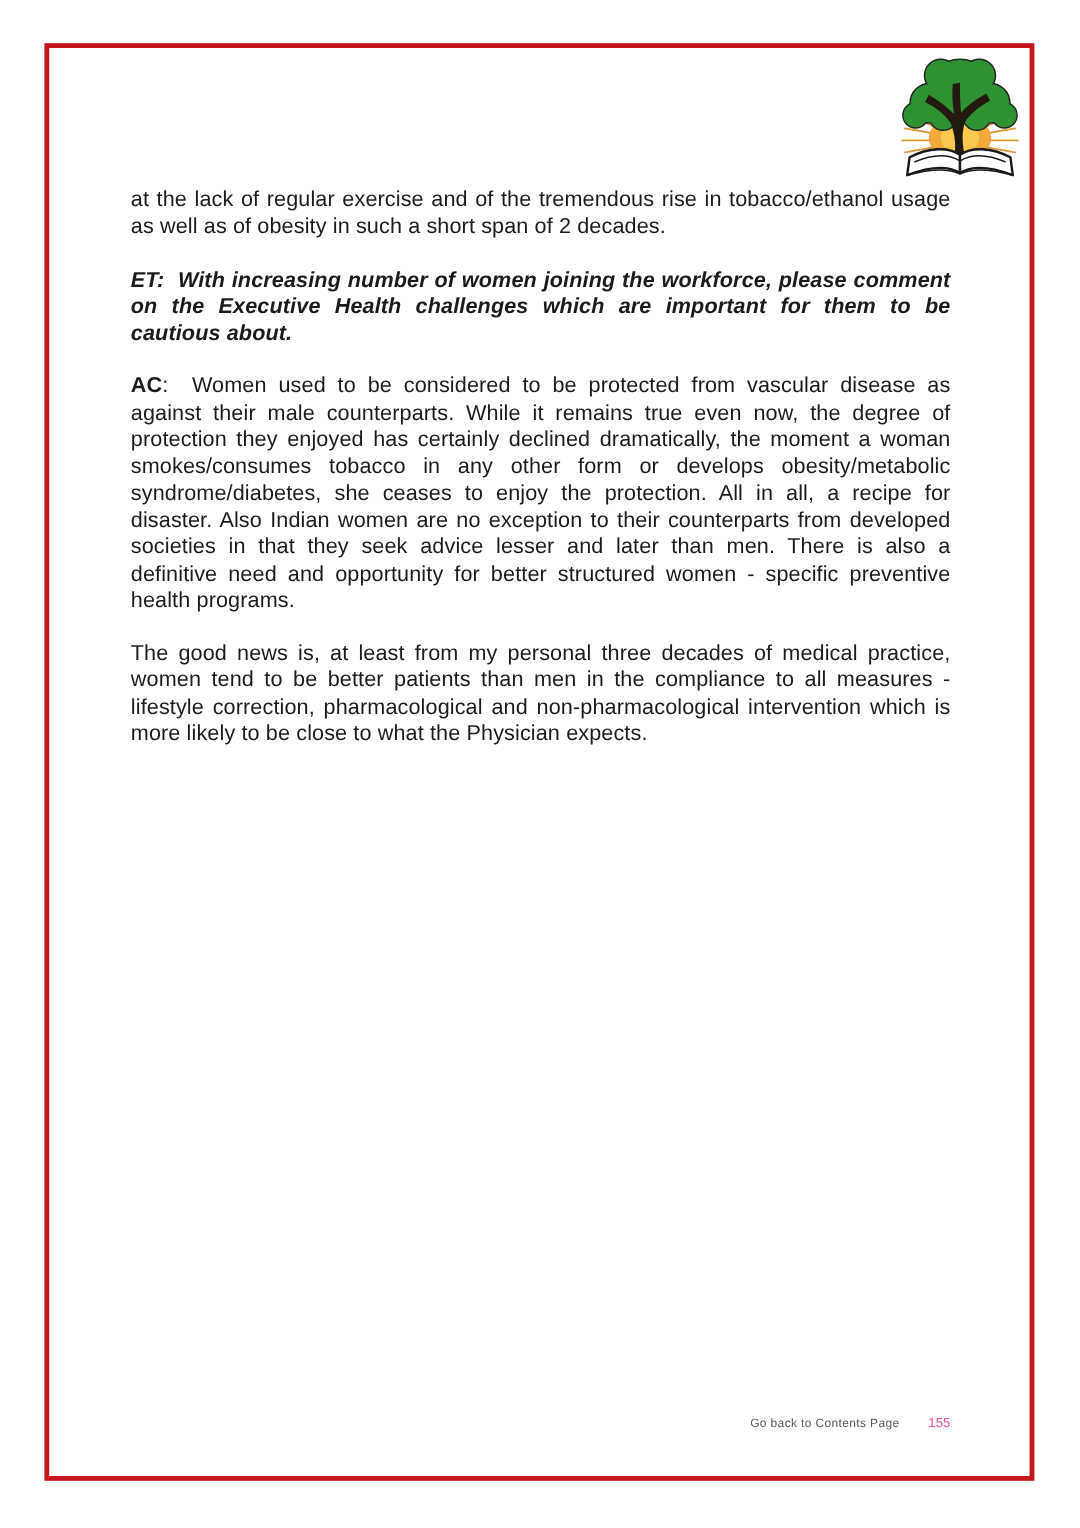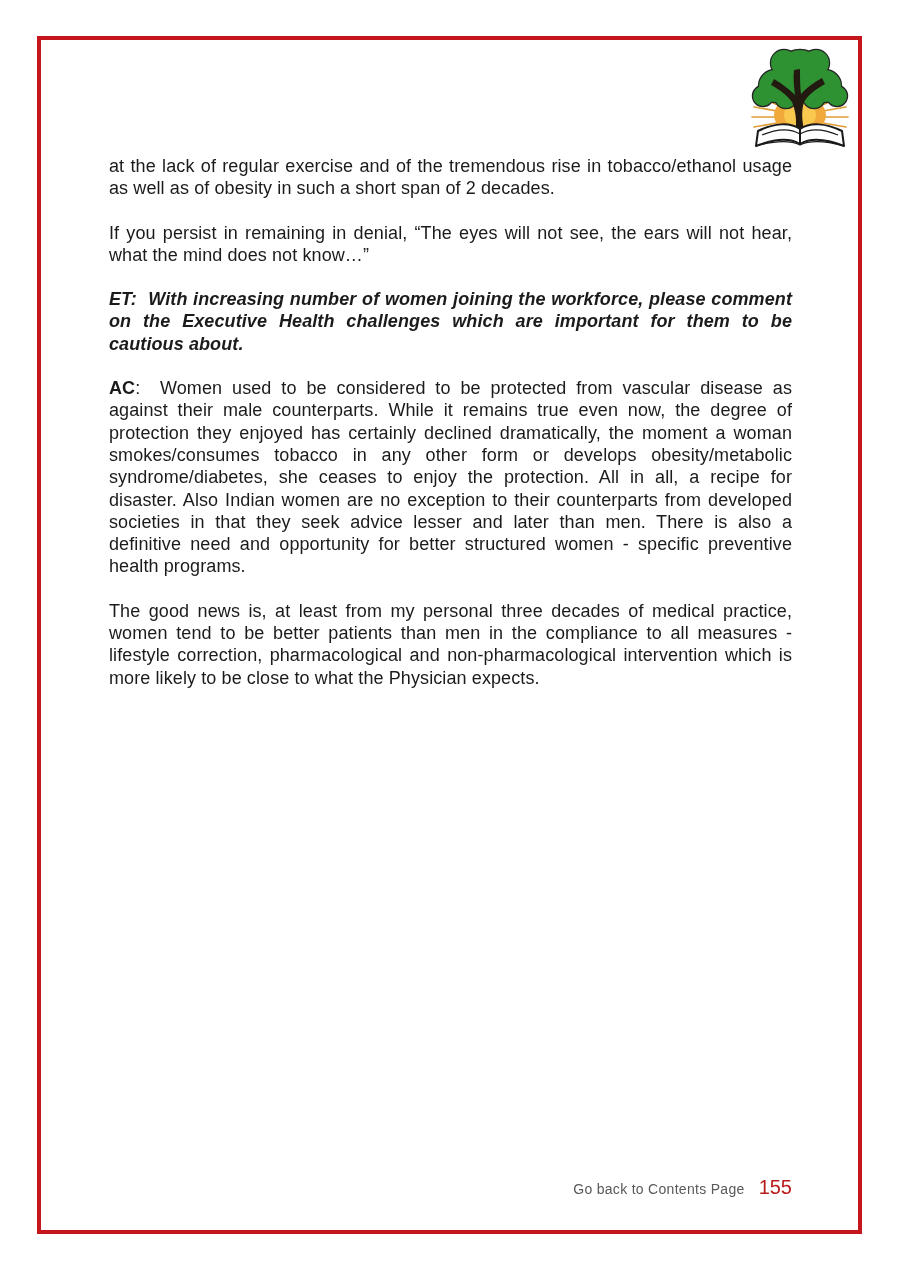--- a/index.html
+++ b/index.html
@@ -44,25 +44,25 @@
     letter-spacing:.1px;
   }
   .content p b{font-weight:bold;}
   .content p.bold-para{font-weight:bold;font-style:italic;}
 
   .footer{
     position:absolute;left:109px;top:1176px;width:683px;
     text-align:right;white-space:nowrap;
   }
   .footer .contents-link{
-    color:var(--link-gray);font-size:14px;text-decoration:none;cursor:pointer;
+    color:var(--link-gray);font-size:10px;text-decoration:none;cursor:pointer;
     letter-spacing:.3px;
   }
   .footer .page-number{
-    color:#b91c1c;font-size:20px;margin-left:14px;
+    color:#ec4899;font-size:11px;margin-left:24px;
   }
 </style>
 </head>
 <body>
 
 <div class="page-border"></div>
 
 <div class="logo">
   <svg viewBox="0 0 112 108" aria-hidden="true">
 
@@ -117,21 +117,20 @@
       <path class="book-line" d="M18,90 C32,84 46,83 56,89"></path>
       <path class="book-line" d="M94,90 C80,84 66,83 56,89"></path>
       <path class="book-line" d="M12,101 C30,96 46,95 56,100 C66,95 82,96 100,101"></path>
       <line class="book-line" x1="56" y1="84" x2="56" y2="99"></line>
     </g>
   </svg>
 </div>
 
 <main class="content">
   <p><b></b><span>at the lack of regular exercise and of the tremendous rise in tobacco/ethanol usage as well as of obesity in such a short span of 2 decades.</span></p>
-  <p><b></b><span>If you persist in remaining in denial, “The eyes will not see, the ears will not hear, what the mind does not know…”</span></p>
   <p class="bold-para"><b>ET:</b><span>&nbsp; With increasing number of women joining the workforce, please comment on the Executive Health challenges which are important for them to be cautious about.</span></p>
   <p><b>AC</b><span>:&nbsp; Women used to be considered to be protected from vascular disease as against their male counterparts. While it remains true even now, the degree of protection they enjoyed has certainly declined dramatically, the moment a woman smokes/consumes tobacco in any other form or develops obesity/metabolic syndrome/diabetes, she ceases to enjoy the protection. All in all, a recipe for disaster. Also Indian women are no exception to their counterparts from developed societies in that they seek advice lesser and later than men. There is also a definitive need and opportunity for better structured women - specific preventive health programs.</span></p>
   <p><b></b><span>The good news is, at least from my personal three decades of medical practice, women tend to be better patients than men in the compliance to all measures - lifestyle correction, pharmacological and non-pharmacological intervention which is more likely to be close to what the Physician expects.</span></p>
 </main>
 
 <div class="footer">
   <a class="contents-link">Go back to Contents Page</a><span class="page-number">155</span>
 </div>
 
 </body></html>

